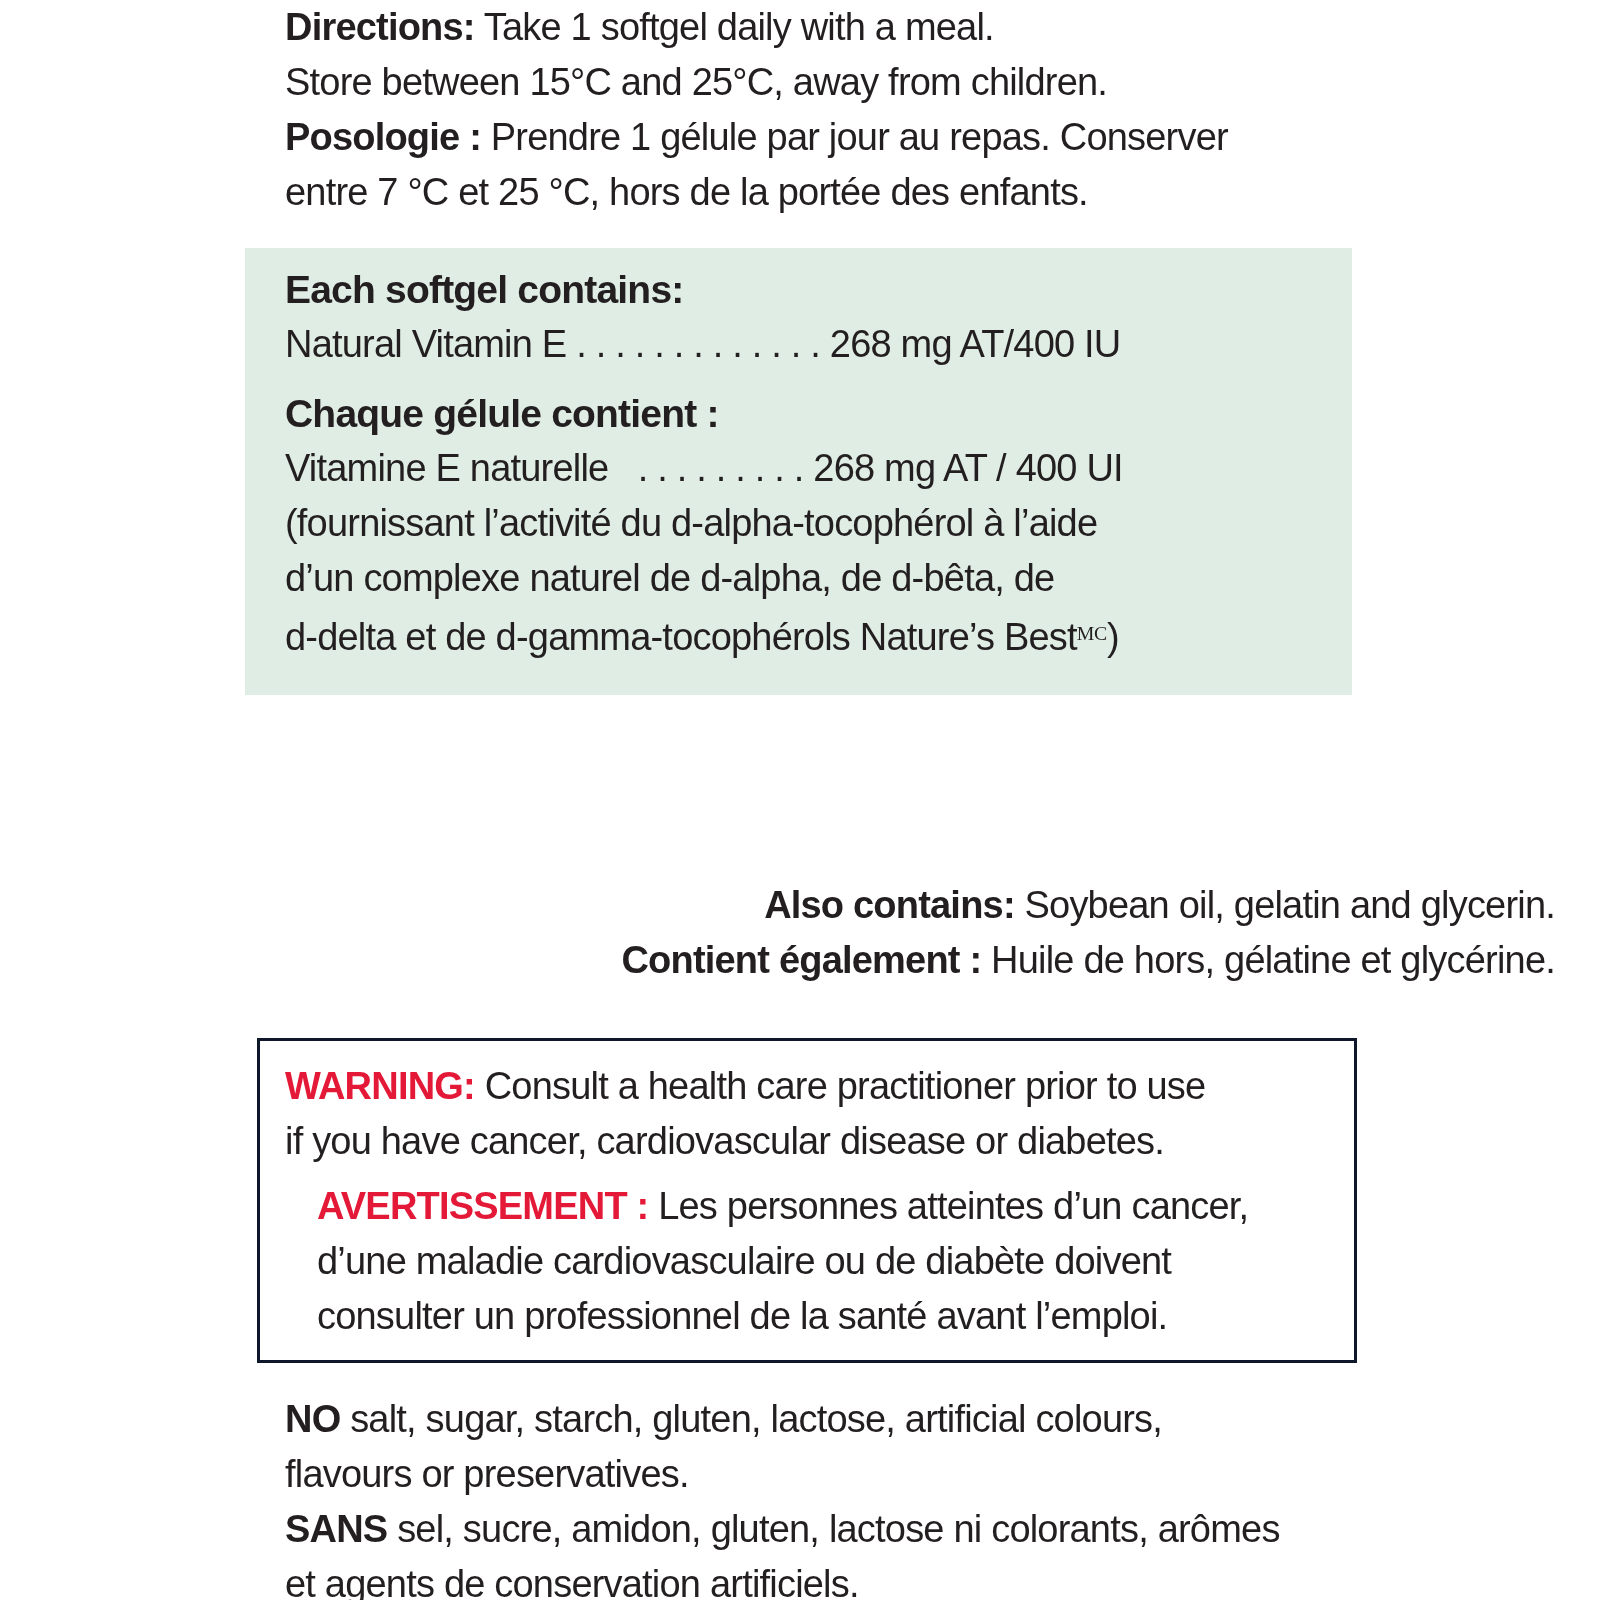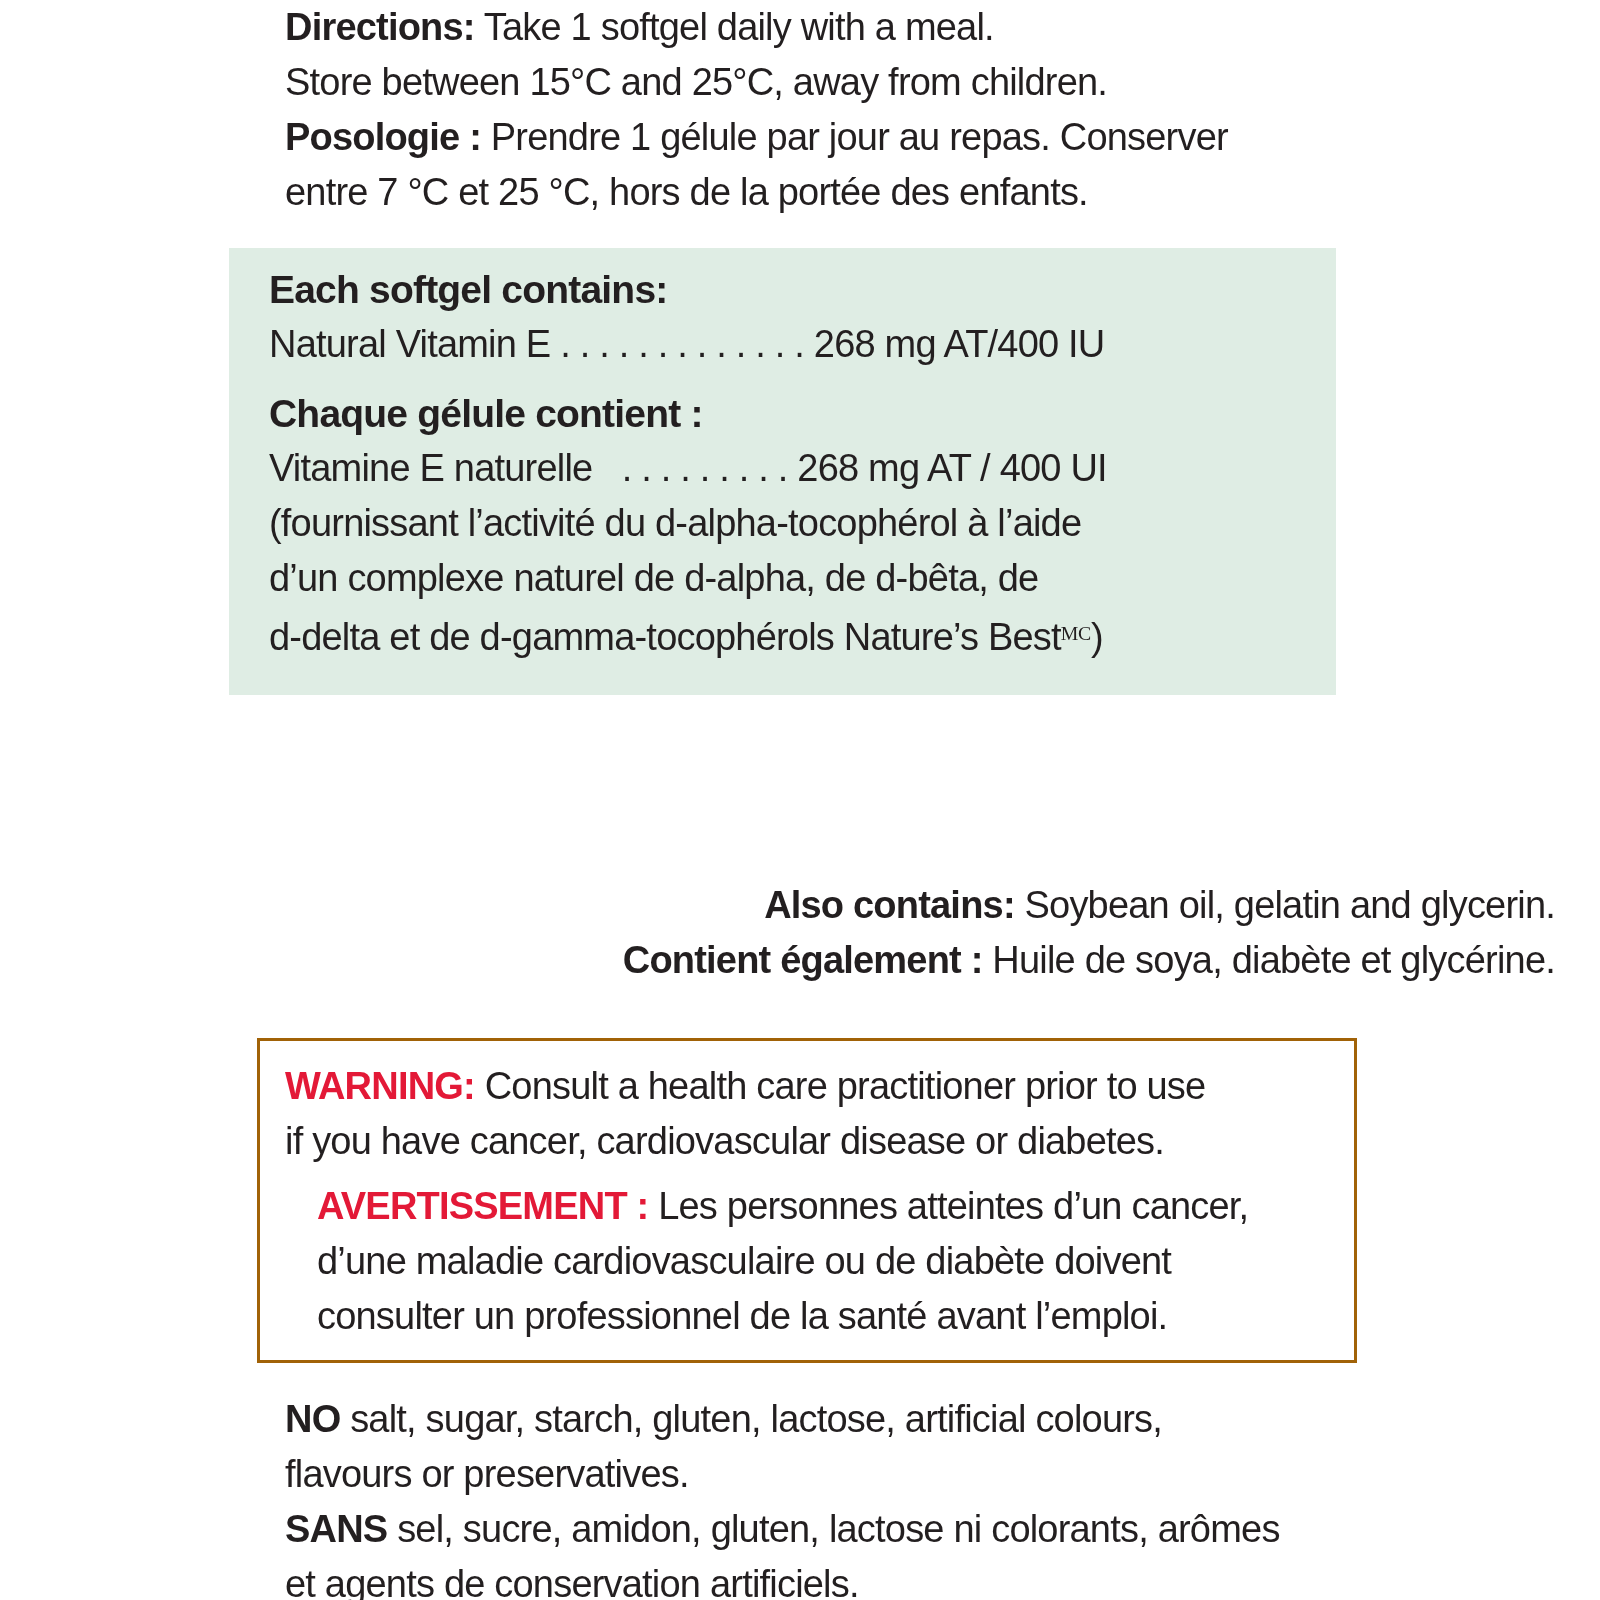--- a/index.html
+++ b/index.html
@@ -28,21 +28,21 @@
   .red  { color: #e31937; }
 
   .directions {
     position: absolute;
     left: 285px; top: 0px;
     width: 1270px;
   }
 
   .facts-box {
     position: absolute;
-    left: 229px; top: 248px;
+    left: 245px; top: 248px;
     width: 1107px;
     box-sizing: border-box;
     background: #dfede4;
     padding: 14px 15px 30px 40px;
   }
   .facts-heading {
     margin: 0;
     font-size: 39px;
     line-height: 55px;
     font-weight: 700;
@@ -61,21 +61,21 @@
     left: 285px; top: 878px;
     width: 1270px;
     text-align: right;
   }
 
   .warning-box {
     position: absolute;
     left: 257px; top: 1038px;
     width: 1100px;
     box-sizing: border-box;
-    border: 3px solid #a16207;
+    border: 3px solid #0f172a;
     padding: 18px 10px 16px 25px;
     background: #ffffff;
   }
   .warning-box .para-gap { margin-top: 10px; margin-left: 32px; }
 
   .freeof {
     position: absolute;
     left: 285px; top: 1392px;
     width: 1270px;
   }
@@ -97,21 +97,21 @@
     <p class="para">Natural Vitamin E . . . . . . . . . . . . . 268 mg AT/400 IU</p>
     <h2 class="facts-heading fr">Chaque gélule contient :</h2>
     <p class="para">Vitamine E naturelle&nbsp;&nbsp;&nbsp;. . . . . . . . . 268 mg AT / 400 UI</p>
     <p class="para"><span class="txt">(fournissant l’activité du d-alpha-tocophérol à l’aide
 d’un complexe naturel de d-alpha, de d-bêta, de
 d-delta et de d-gamma-tocophérols Nature’s Best</span><sup class="tm">MC</sup><span>)</span></p>
   </div>
 
   <div class="also">
     <p class="para"><b class="lead">Also contains:</b> <span class="txt">Soybean oil, gelatin and glycerin.</span></p>
-    <p class="para"><b class="lead">Contient également :</b> <span class="txt">Huile de soya, diabète et glycérine.</span></p>
+    <p class="para"><b class="lead">Contient également :</b> <span class="txt">Huile de hors, gélatine et glycérine.</span></p>
   </div>
 
   <div class="warning-box">
     <p class="para"><b class="lead red">WARNING:</b> <span class="txt">Consult a health care practitioner prior to use
 if you have cancer, cardiovascular disease or diabetes.</span></p>
     <p class="para para-gap"><b class="lead red">AVERTISSEMENT :</b> <span class="txt">Les personnes atteintes d’un cancer,
 d’une maladie cardiovasculaire ou de diabète doivent
 consulter un professionnel de la santé avant l’emploi.</span></p>
   </div>
 

